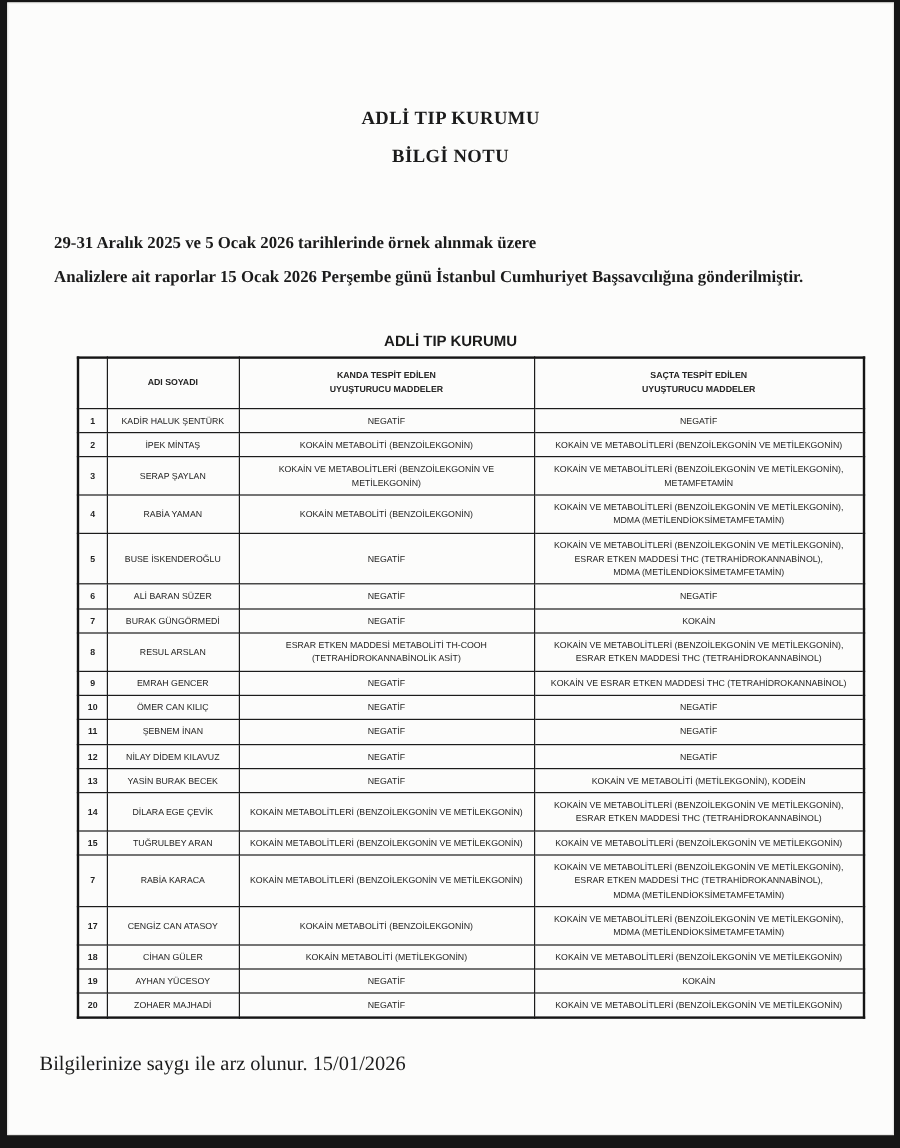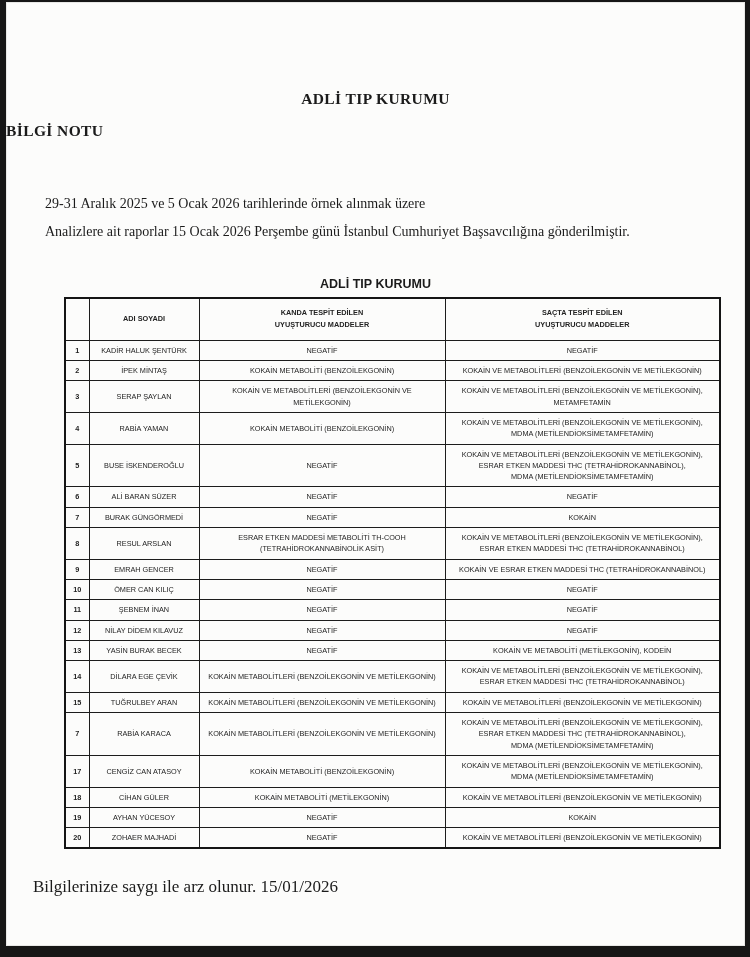--- a/index.html
+++ b/index.html
@@ -24,29 +24,31 @@
   }
   .doc-title {
     margin-top: 88px;
     text-align: center;
     font-weight: bold;
     font-size: 15.5px;
     letter-spacing: 0.4px;
   }
   .doc-subtitle {
     margin-top: 14px;
+    text-align: center;
     font-weight: bold;
     font-size: 15.5px;
     letter-spacing: 0.4px;
   }
   .paragraph {
     margin-top: 50px;
     margin-left: 39px;
     margin-right: 30px;
     font-size: 14px;
+    font-weight: bold;
   }
   .paragraph .pline {
     line-height: 28px;
   }
   .table-title {
     margin-top: 31px;
     text-align: center;
     font-family: "Liberation Sans", sans-serif;
     font-weight: bold;
     font-size: 12.5px;

